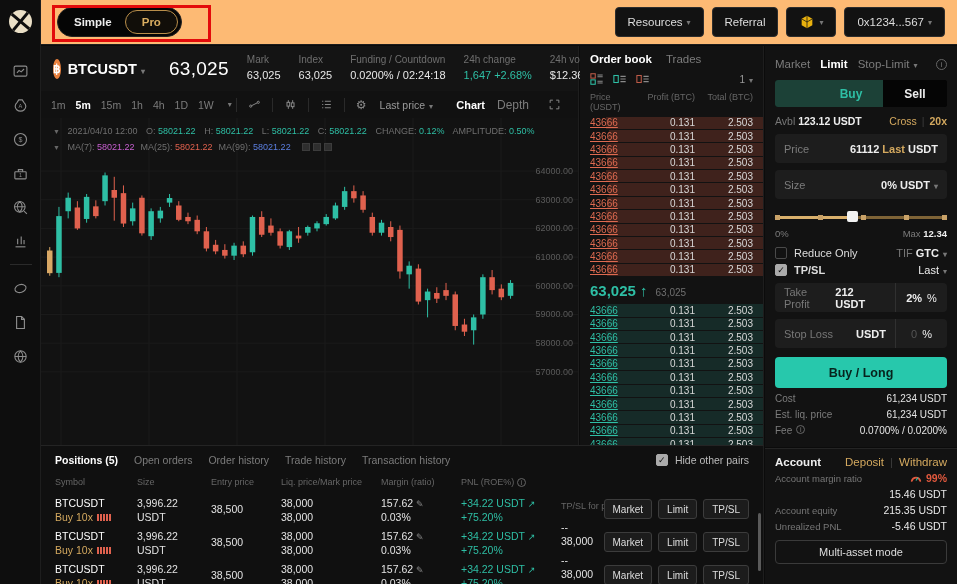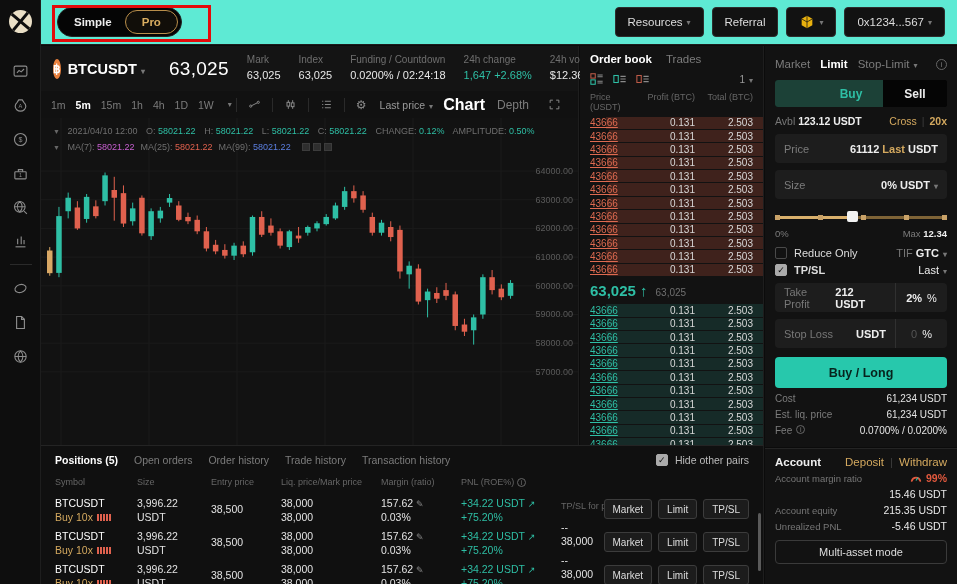--- a/index.html
+++ b/index.html
@@ -26,21 +26,21 @@
   #logo { position:absolute; left:9px; top:10px; width:23px; height:23px; border-radius:50%;
     background:#EADFC6; overflow:hidden; }
   #logo:before { content:""; position:absolute; left:10px; top:-3px; width:3px; height:29px; background:#0e0e0e; transform:rotate(40deg); }
   #logo:after  { content:""; position:absolute; left:10px; top:-3px; width:3px; height:29px; background:#0e0e0e; transform:rotate(-50deg); }
   .side-icons { position:absolute; left:0; top:54px; width:41px; display:flex; flex-direction:column; align-items:center; }
   .side-icons .ic { width:41px; height:34px; display:flex; align-items:center; justify-content:center; color:#8c8c8c; cursor:pointer; }
   .side-icons svg { width:17px; height:17px; }
   .side-div { width:22px; height:1px; background:#2a2a2a; margin:6px 0; }
 
   
-  #topbar { left:41px; top:0; width:916px; height:45px; background:#5eead4; border-bottom:1px solid #1c1c1c; display:flex; align-items:center;gap:12px; }
+  #topbar { left:41px; top:0; width:916px; height:45px; background:#fdba74; border-bottom:1px solid #1c1c1c; display:flex; align-items:center;gap:12px; }
   #mode-toggle { margin-left:16px; background:#050505; border:1px solid #222; border-radius:17px; height:30px; display:flex; align-items:center; padding:0 3px; }
   #mode-simple { padding:0 13px; color:#eee; font-size:11.5px; font-weight:bold; cursor:pointer; }
   #mode-pro { border:1px solid #B98E4A; border-radius:13px; height:24px; padding:0 16px; display:flex; align-items:center; color:#D9AD60; font-size:11.5px; font-weight:bold; background:rgba(185,142,74,0.07); cursor:pointer; }
   #anno-box { position:absolute; left:52px; top:5px; width:159px; height:37px; border:3px solid #E30B0B; z-index:40; pointer-events:none; }
   #topbar-right { margin-left:auto; display:flex; align-items:center; gap:8px; padding-right:12px; }
   .tb-btn { height:30px; border:1px solid #2d2d2d; border-radius:4px; background:#121212; color:#ddd; display:flex; align-items:center; padding:0 12px; font-size:11.5px; cursor:pointer; }
   .cube-svg { width:16px; height:16px; }
 
   
   #ticker { left:41px; top:46px; width:538px; height:45px; background:#141414; border-right:1px solid #1e1e1e; display:flex; align-items:center; }
@@ -56,21 +56,21 @@
 
   
   #ctoolbar { left:41px; top:91px; width:538px; height:27px; background:#111; border-right:1px solid #1e1e1e; display:flex; align-items:center; padding:0 10px; color:#7c7c7c; }
   .intv { margin-right:10px; font-size:10.5px; cursor:pointer; }
   .intv.active { color:#fff; font-weight:bold; }
   .tb-ic { margin:0 7px; color:#8a8a8a; font-size:12px; cursor:pointer; display:flex; align-items:center; }
   .tb-ic svg { width:13px; height:13px; }
   .tsep { width:1px; height:14px; background:#2a2a2a; margin:0 4px; }
   #lastprice-dd { font-size:10.5px; color:#9a9a9a; margin-left:6px; cursor:pointer; }
   #view-tabs { margin-left:auto; display:flex; align-items:center; gap:12px; }
-  #tab-chart { color:#fff; font-weight:bold; font-size:16px; cursor:pointer; }
+  #tab-chart { color:#fff; font-weight:bold; font-size:11px; cursor:pointer; }
   #tab-depth { color:#7c7c7c; font-size:12px; cursor:pointer; }
 
   
   #chart { left:41px; top:118px; width:538px; height:327px; background:#121212; border-right:1px solid #1e1e1e; overflow:hidden; }
   #legend1, #legend2 { position:absolute; left:12px; z-index:5; font-size:9px; color:#6f6f6f; white-space:nowrap; }
   #legend1 { top:8px; } #legend2 { top:24px; }
   .lg-arrow { color:#666; font-size:7px; margin-right:5px; }
   .lgv { margin-right:6px; }
   .ma-box { display:inline-block; width:8px; height:8px; background:#2e2e2e; border:1px solid #3c3c3c; margin-left:3px; vertical-align:-1px; }
   #csvg { position:absolute; left:0; top:0; }

